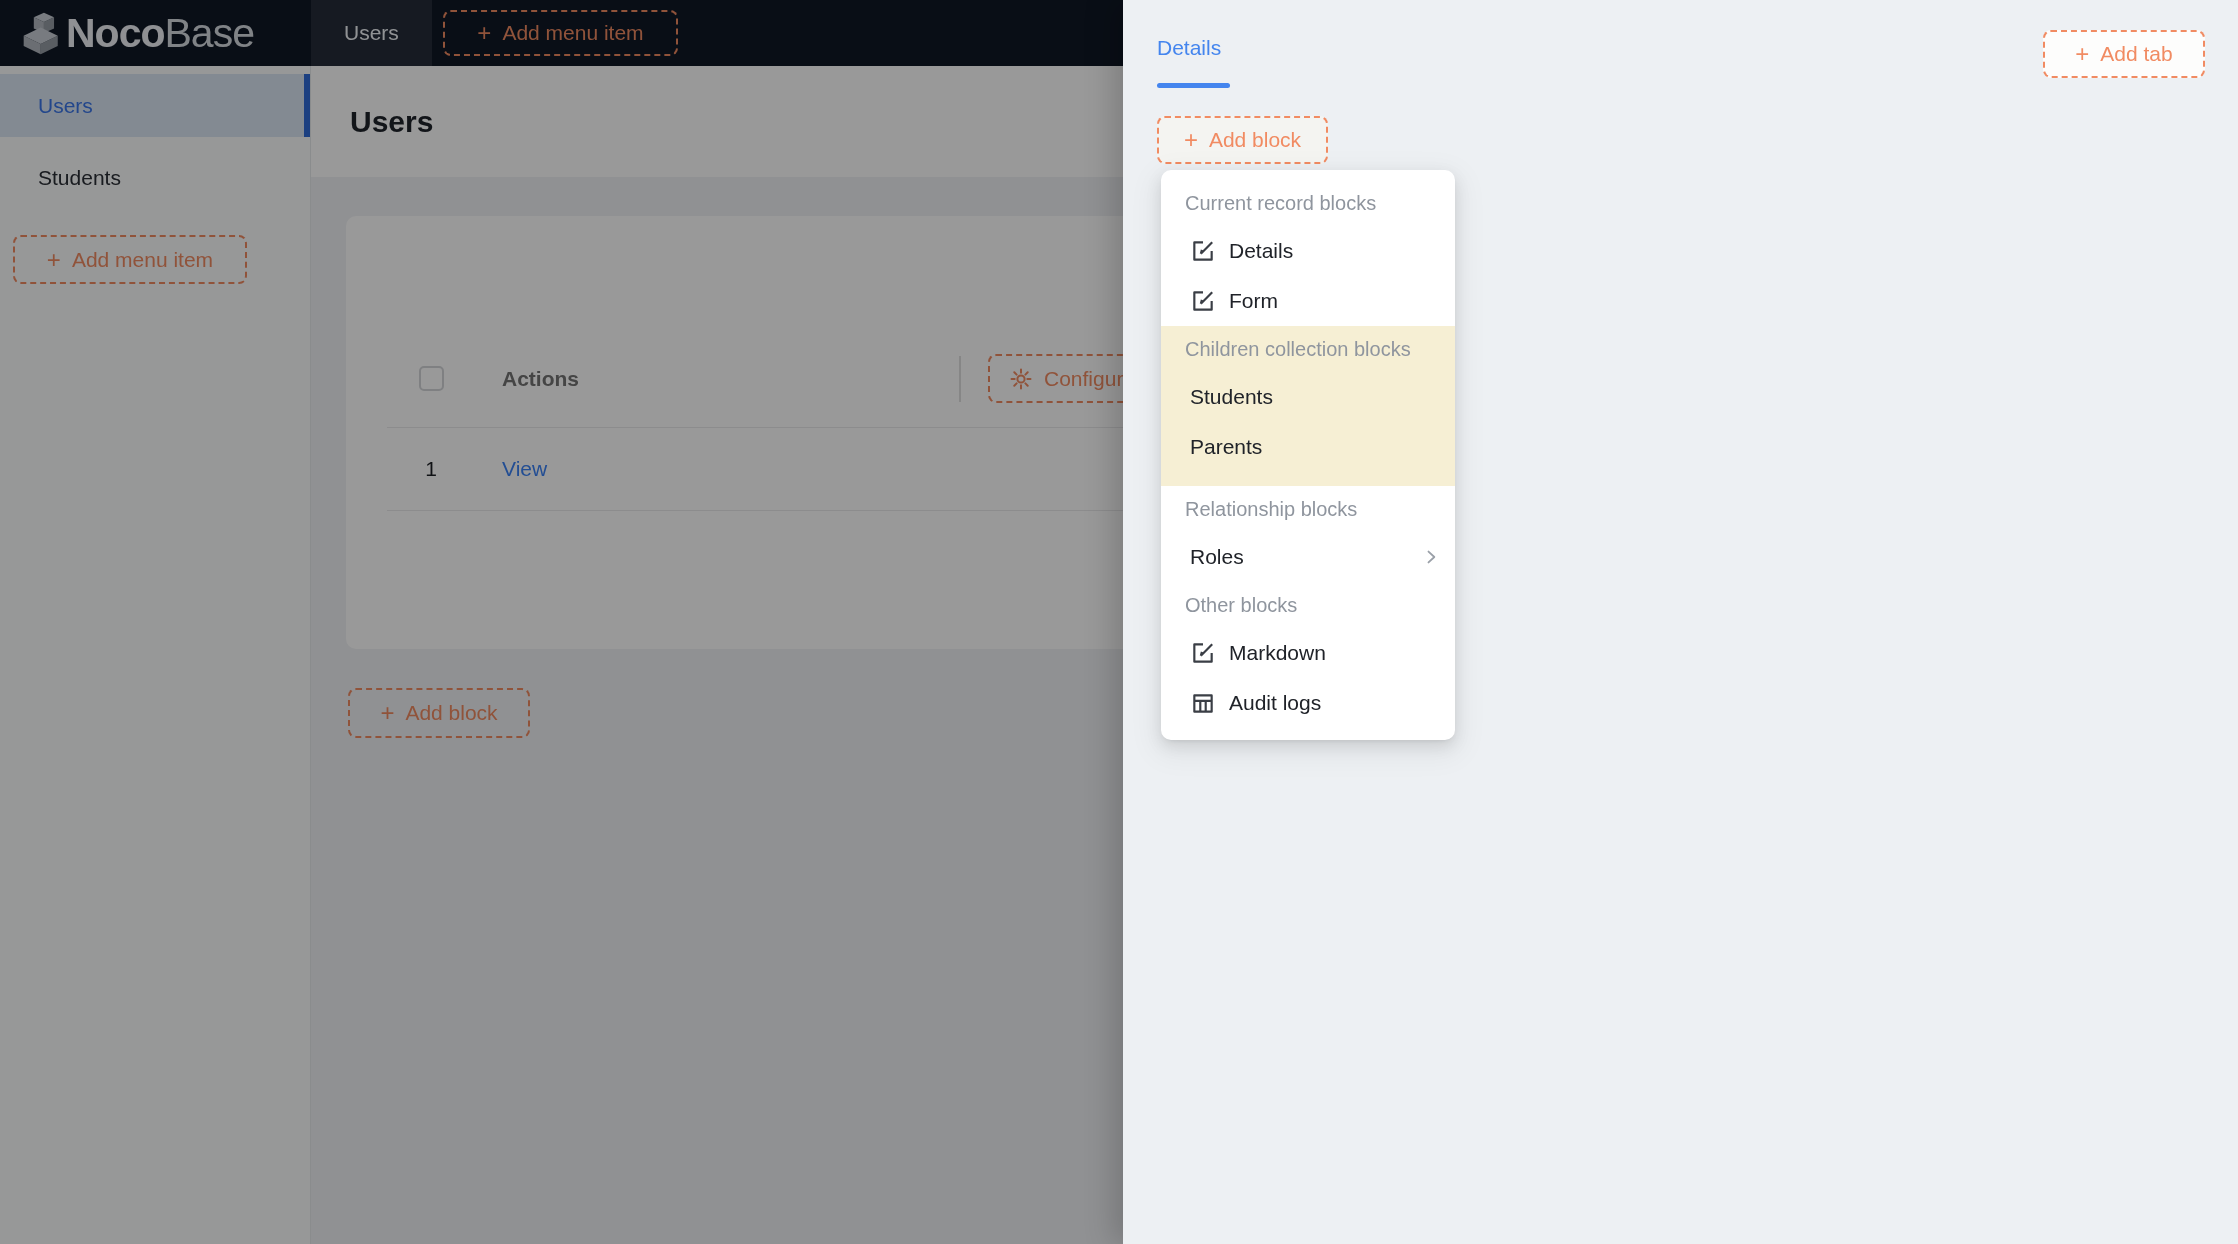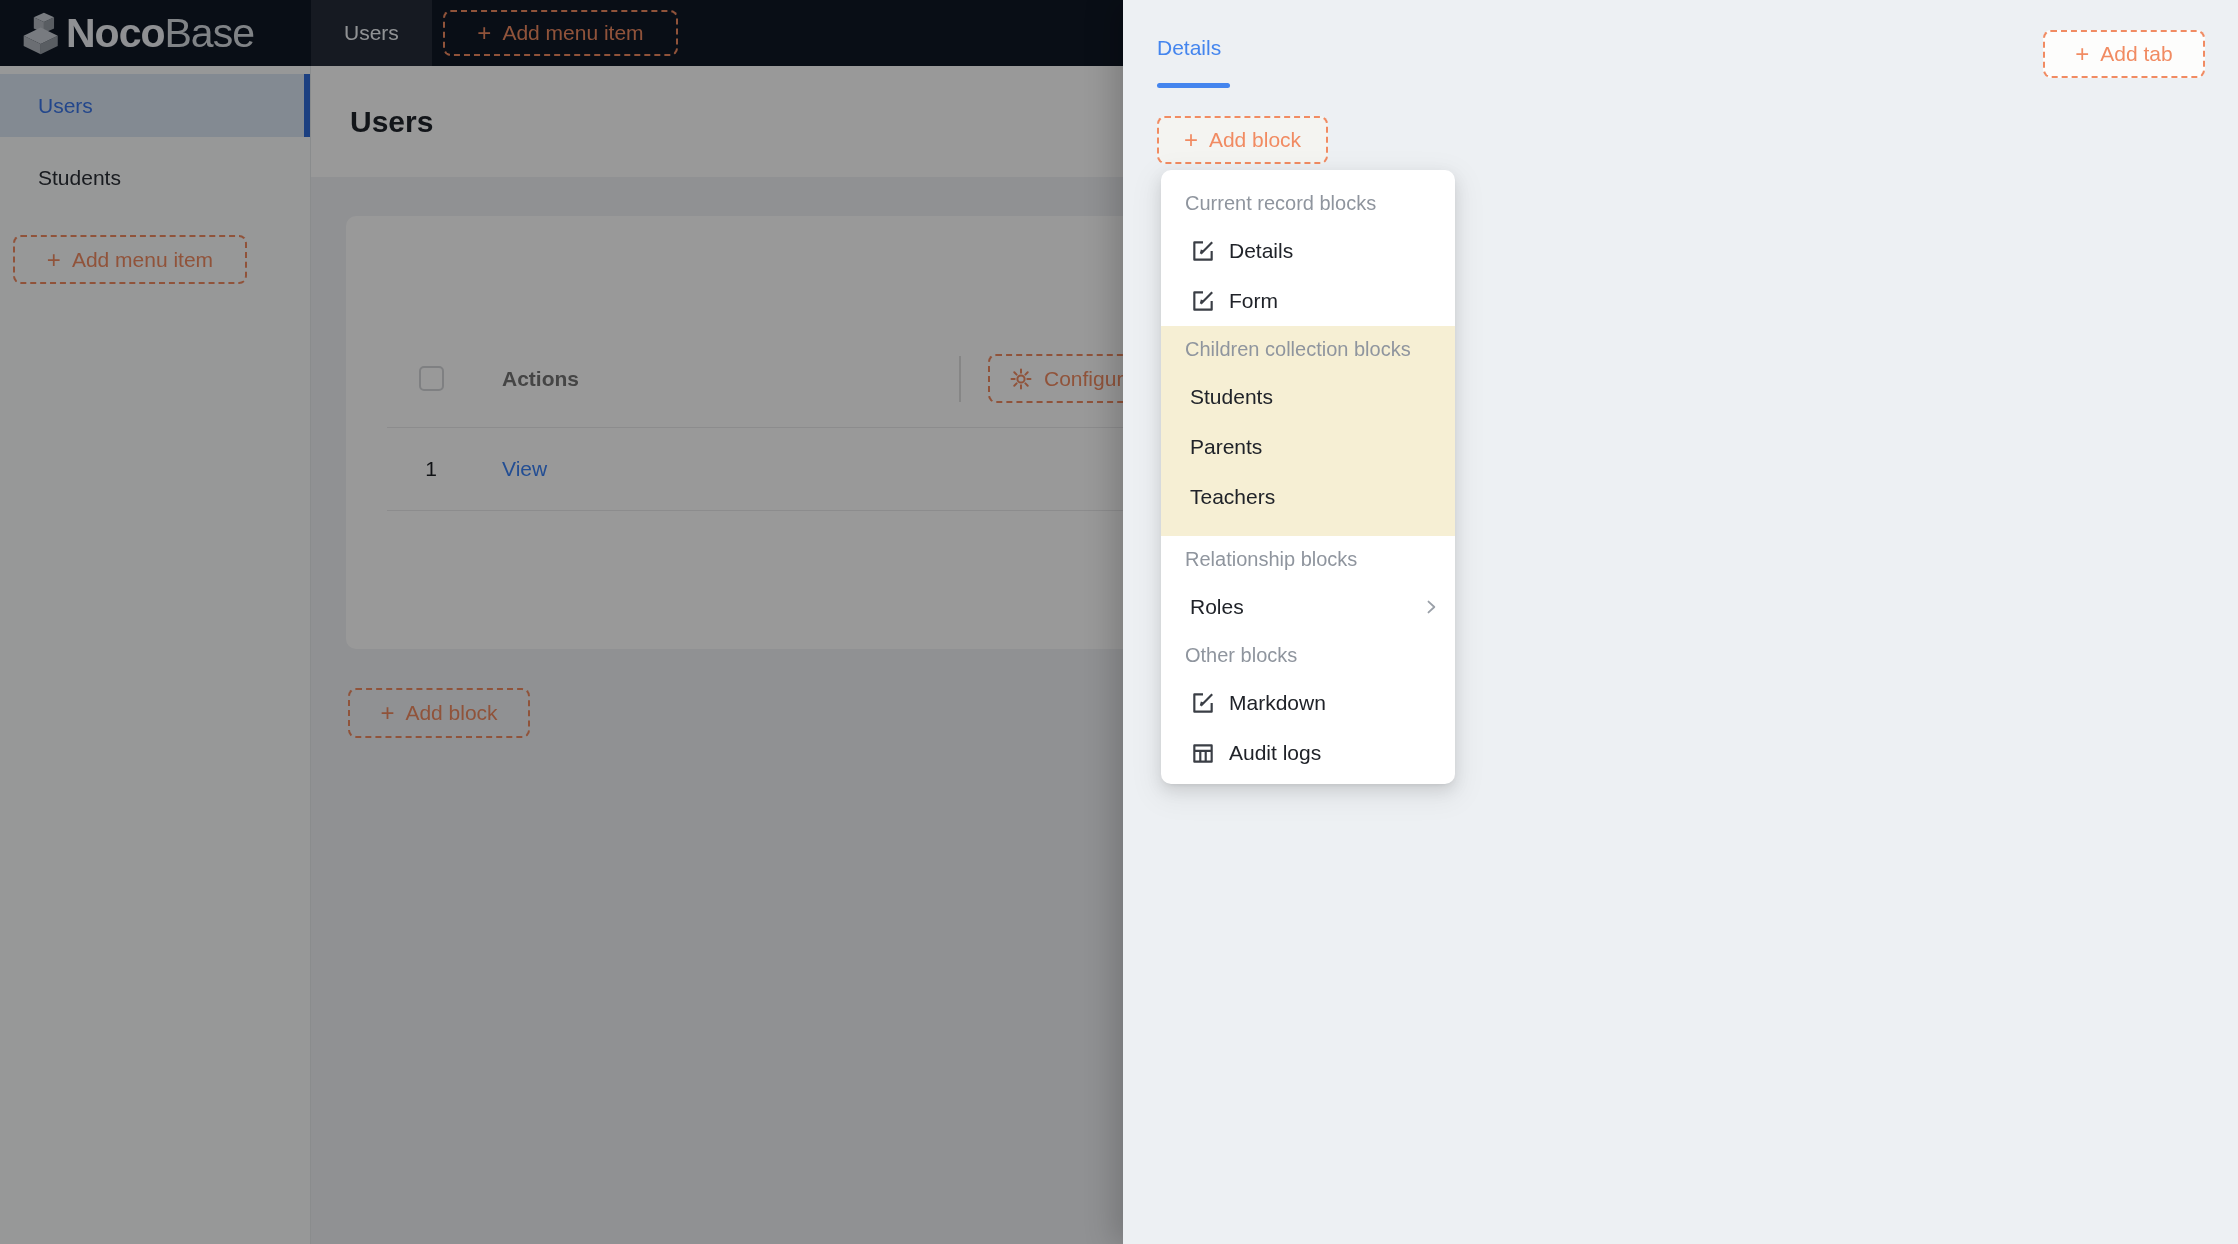--- a/index.html
+++ b/index.html
@@ -64,21 +64,21 @@
   
   .drawer { left:1123px; top:0; width:1115px; height:1244px; background:#edf0f3; z-index:10;
     box-shadow:-10px 0 28px rgba(0,0,0,0.18); }
   .drawer-tab { position:absolute; left:34px; top:36px; font-size:21px; color:#4485ee; cursor:pointer; }
   .tab-underline { position:absolute; left:34px; top:83px; width:73px; height:5px; background:#4485ee; border-radius:3px; }
   .add-tab-btn { position:absolute; left:920px; top:30px; width:162px; height:48px; background:#fdfdfc; }
   .drawer-add-block { position:absolute; left:34px; top:116px; width:171px; height:48px; background:#f4f4f1; }
 
   
   .dropdown { left:1161px; top:170px; width:294px; background:#ffffff; border-radius:10px; z-index:20;
-    padding-top:10px; padding-bottom:6px;
+    padding-top:10px; padding-bottom:12px;
     box-shadow:0 9px 28px 8px rgba(0,0,0,0.05), 0 6px 16px rgba(0,0,0,0.10), 0 3px 6px -4px rgba(0,0,0,0.14); }
   .menu-group-label { height:46px; display:flex; align-items:center; padding-left:24px;
     font-size:20px; color:#8f959e; }
   .menu-item { height:50px; display:flex; align-items:center; padding-left:29px; padding-right:14px;
     font-size:21px; color:#202329; cursor:pointer; }
   .menu-item .mi-icon { width:26px; height:26px; margin-right:13px; flex:0 0 auto; color:#3a3e45; }
   .menu-item .mi-label { flex:1 1 auto; }
   .menu-item .chev { width:20px; height:20px; color:#9aa0a8; flex:0 0 auto; }
   .yellow-group { background:#f6efd4; padding-bottom:14px; }
   svg { display:block; }
@@ -199,23 +199,20 @@
   </div>
 
   <div class="yellow-group">
     <div class="menu-group-label">Children collection blocks</div>
     <div class="menu-item">
       <span class="mi-label">Students</span>
     </div>
     <div class="menu-item">
       <span class="mi-label">Parents</span>
     </div>
-    <div class="menu-item">
-      <span class="mi-label">Teachers</span>
-    </div>
   </div>
 
   <div class="menu-group-label">Relationship blocks</div>
 
   <div class="menu-item">
     <span class="mi-label">Roles</span>
     <svg class="chev" viewBox="0 0 24 24" fill="none" stroke="currentColor" stroke-width="2.2" stroke-linecap="round" stroke-linejoin="round">
       <path d="M9 5.5 16 12l-7 6.5"></path>
     </svg>
   </div>

